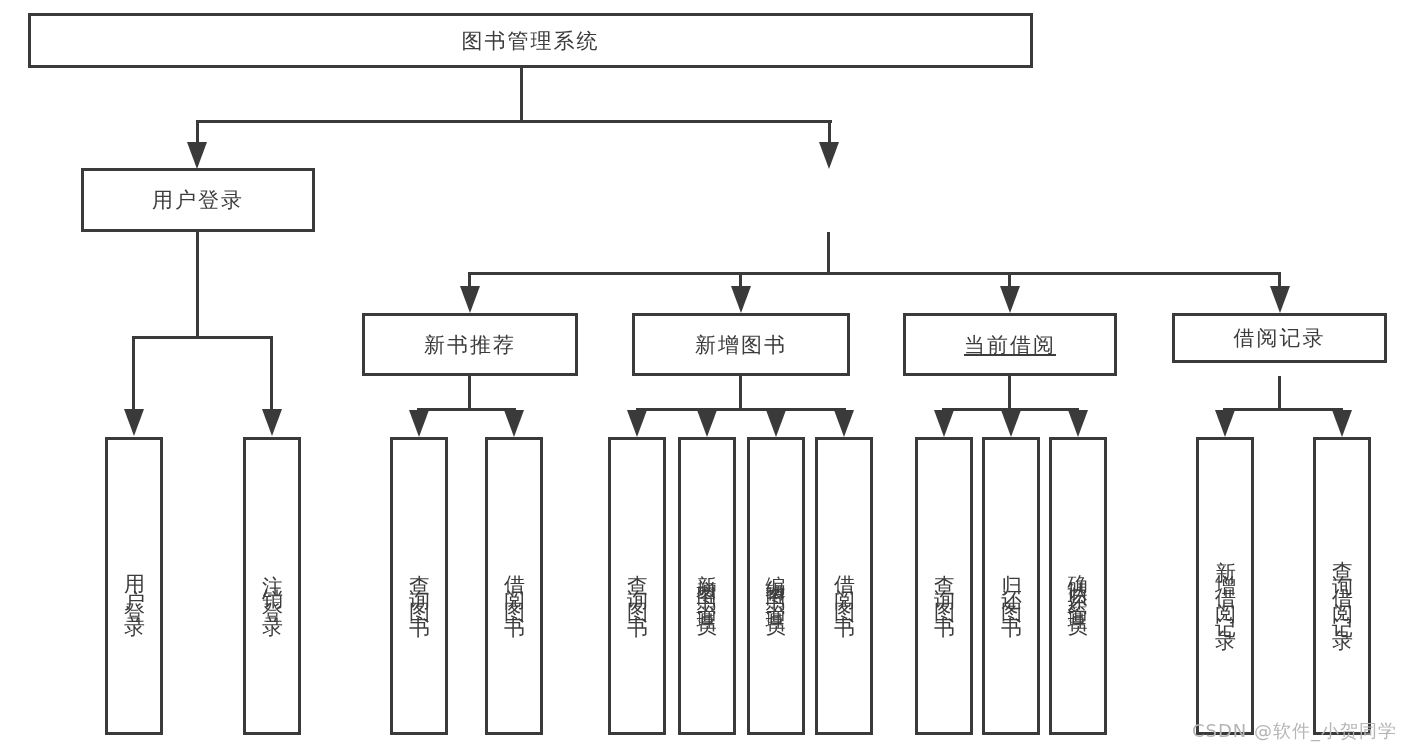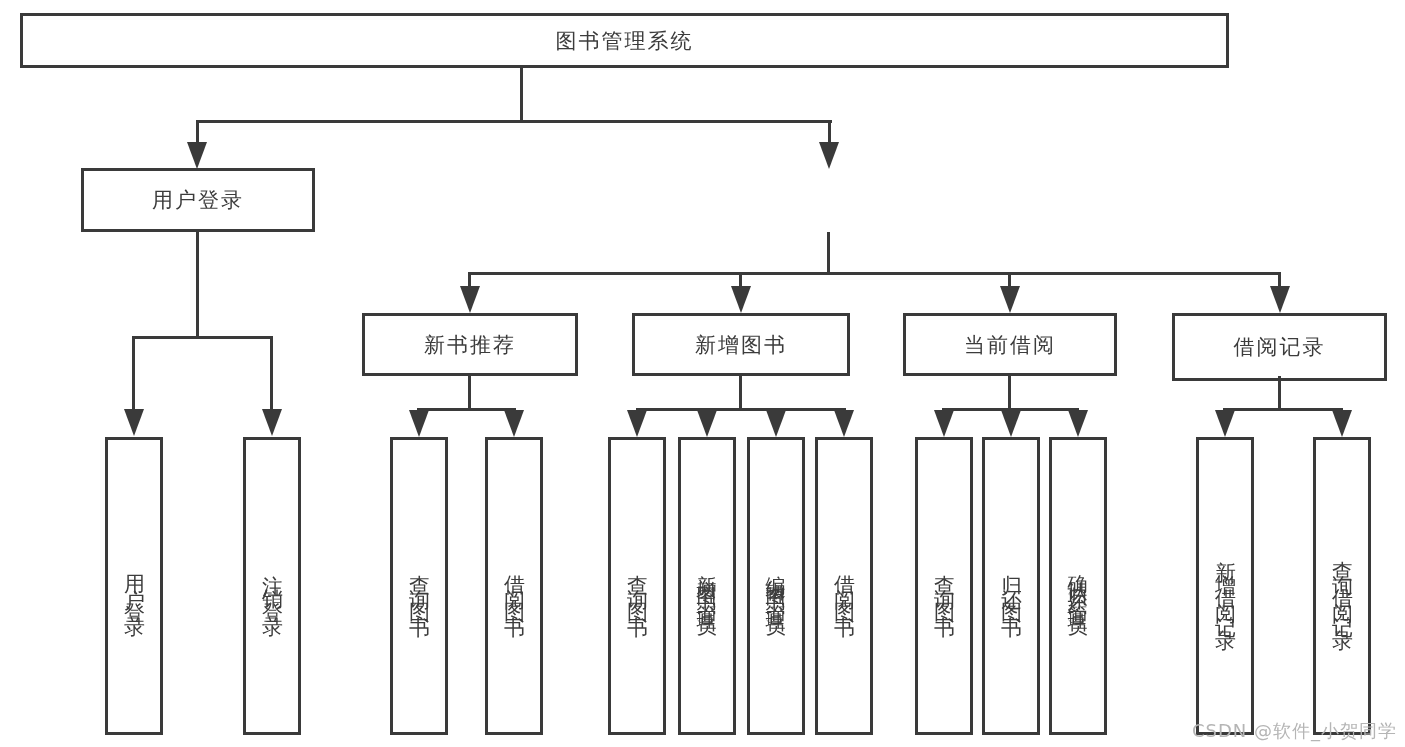--- a/index.html
+++ b/index.html
@@ -32,21 +32,21 @@
     position:absolute; right:8px; bottom:4px;
     color:#b5b5b5; font-size:18px; letter-spacing:1px; z-index:10;
     white-space:nowrap;
   }
 </style>
 </head>
 <body>
 
 <div id="canvas">
 
-  <div class="nbox hnode" style="left:20px; top:13px; width:1209px; height:55px;">
+  <div class="nbox hnode" style="left:28px; top:13px; width:1005px; height:55px;">
     <span>图书管理系统</span>
   </div>
 
   <div class="vline" style="left:520px; top:68px;  width:3px; height:55px;"></div>
   <div class="hline" style="left:196px; top:120px; width:636px; height:3px;"></div>
   <div class="vline" style="left:196px; top:120px; width:3px; height:26px;"></div>
   <div class="arrowhead" style="left:187px; top:142px;"></div>
   <div class="vline" style="left:828px; top:120px; width:3px; height:26px;"></div>
   <div class="arrowhead" style="left:819px; top:142px;"></div>
 
@@ -71,24 +71,24 @@
   <div class="arrowhead" style="left:1000px; top:286px;"></div>
   <div class="vline" style="left:1278px; top:272px; width:3px; height:16px;"></div>
   <div class="arrowhead" style="left:1270px; top:286px;"></div>
 
   <div class="nbox hnode" style="left:362px; top:313px; width:216px; height:63px;">
     <span>新书推荐</span>
   </div>
   <div class="nbox hnode" style="left:632px; top:313px; width:218px; height:63px;">
     <span>新增图书</span>
   </div>
-  <div class="nbox hnode" style="left:903px; top:313px; width:214px; height:63px;">
+  <div class="nbox hnode" style="left:903px; top:313px; width:214px; height:63px;text-decoration:underline;">
     <span>当前借阅</span>
   </div>
-  <div class="nbox hnode" style="left:1172px; top:313px; width:215px; height:68px;">
+  <div class="nbox hnode" style="left:1172px; top:313px; width:215px; height:50px;">
     <span>借阅记录</span>
   </div>
 
   <div class="vline" style="left:468px; top:376px; width:3px; height:35px;"></div>
   <div class="hline" style="left:417px; top:408px; width:99px; height:3px;"></div>
   <div class="arrowhead" style="left:409px; top:410px;"></div>
   <div class="arrowhead" style="left:504px; top:410px;"></div>
 
   <div class="vline" style="left:739px; top:376px; width:3px; height:35px;"></div>
   <div class="hline" style="left:636px; top:408px; width:210px; height:3px;"></div>

